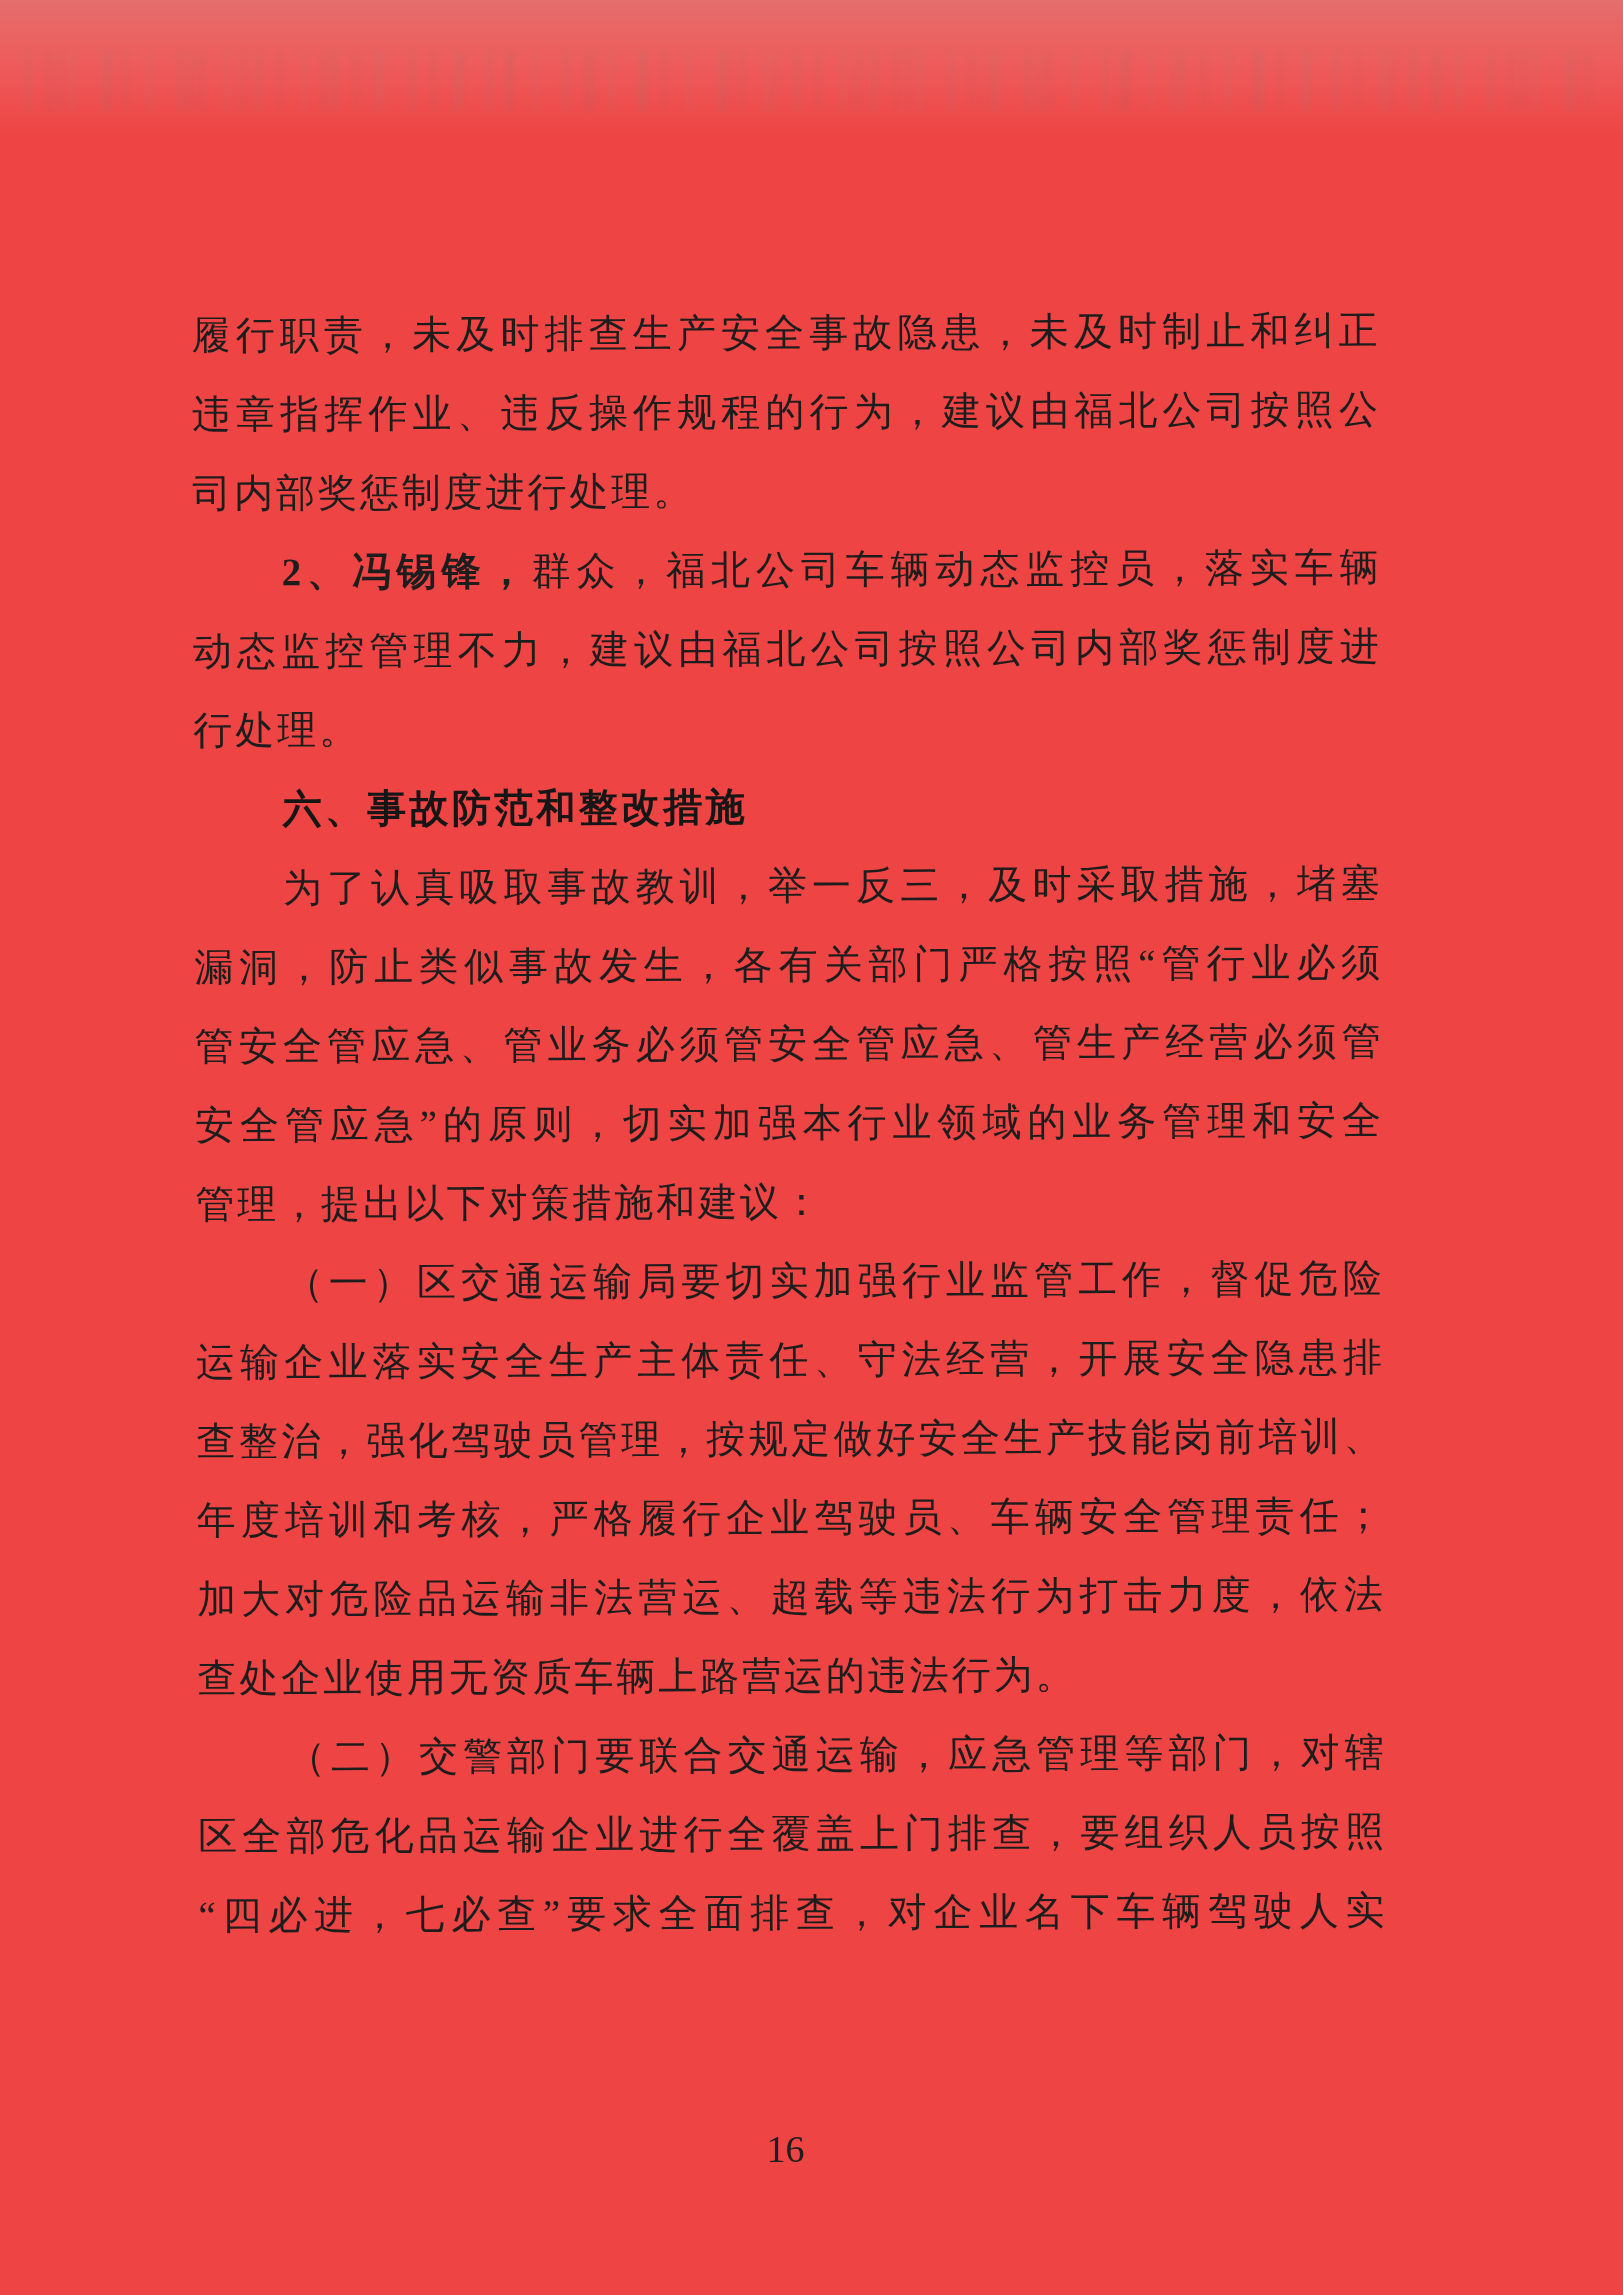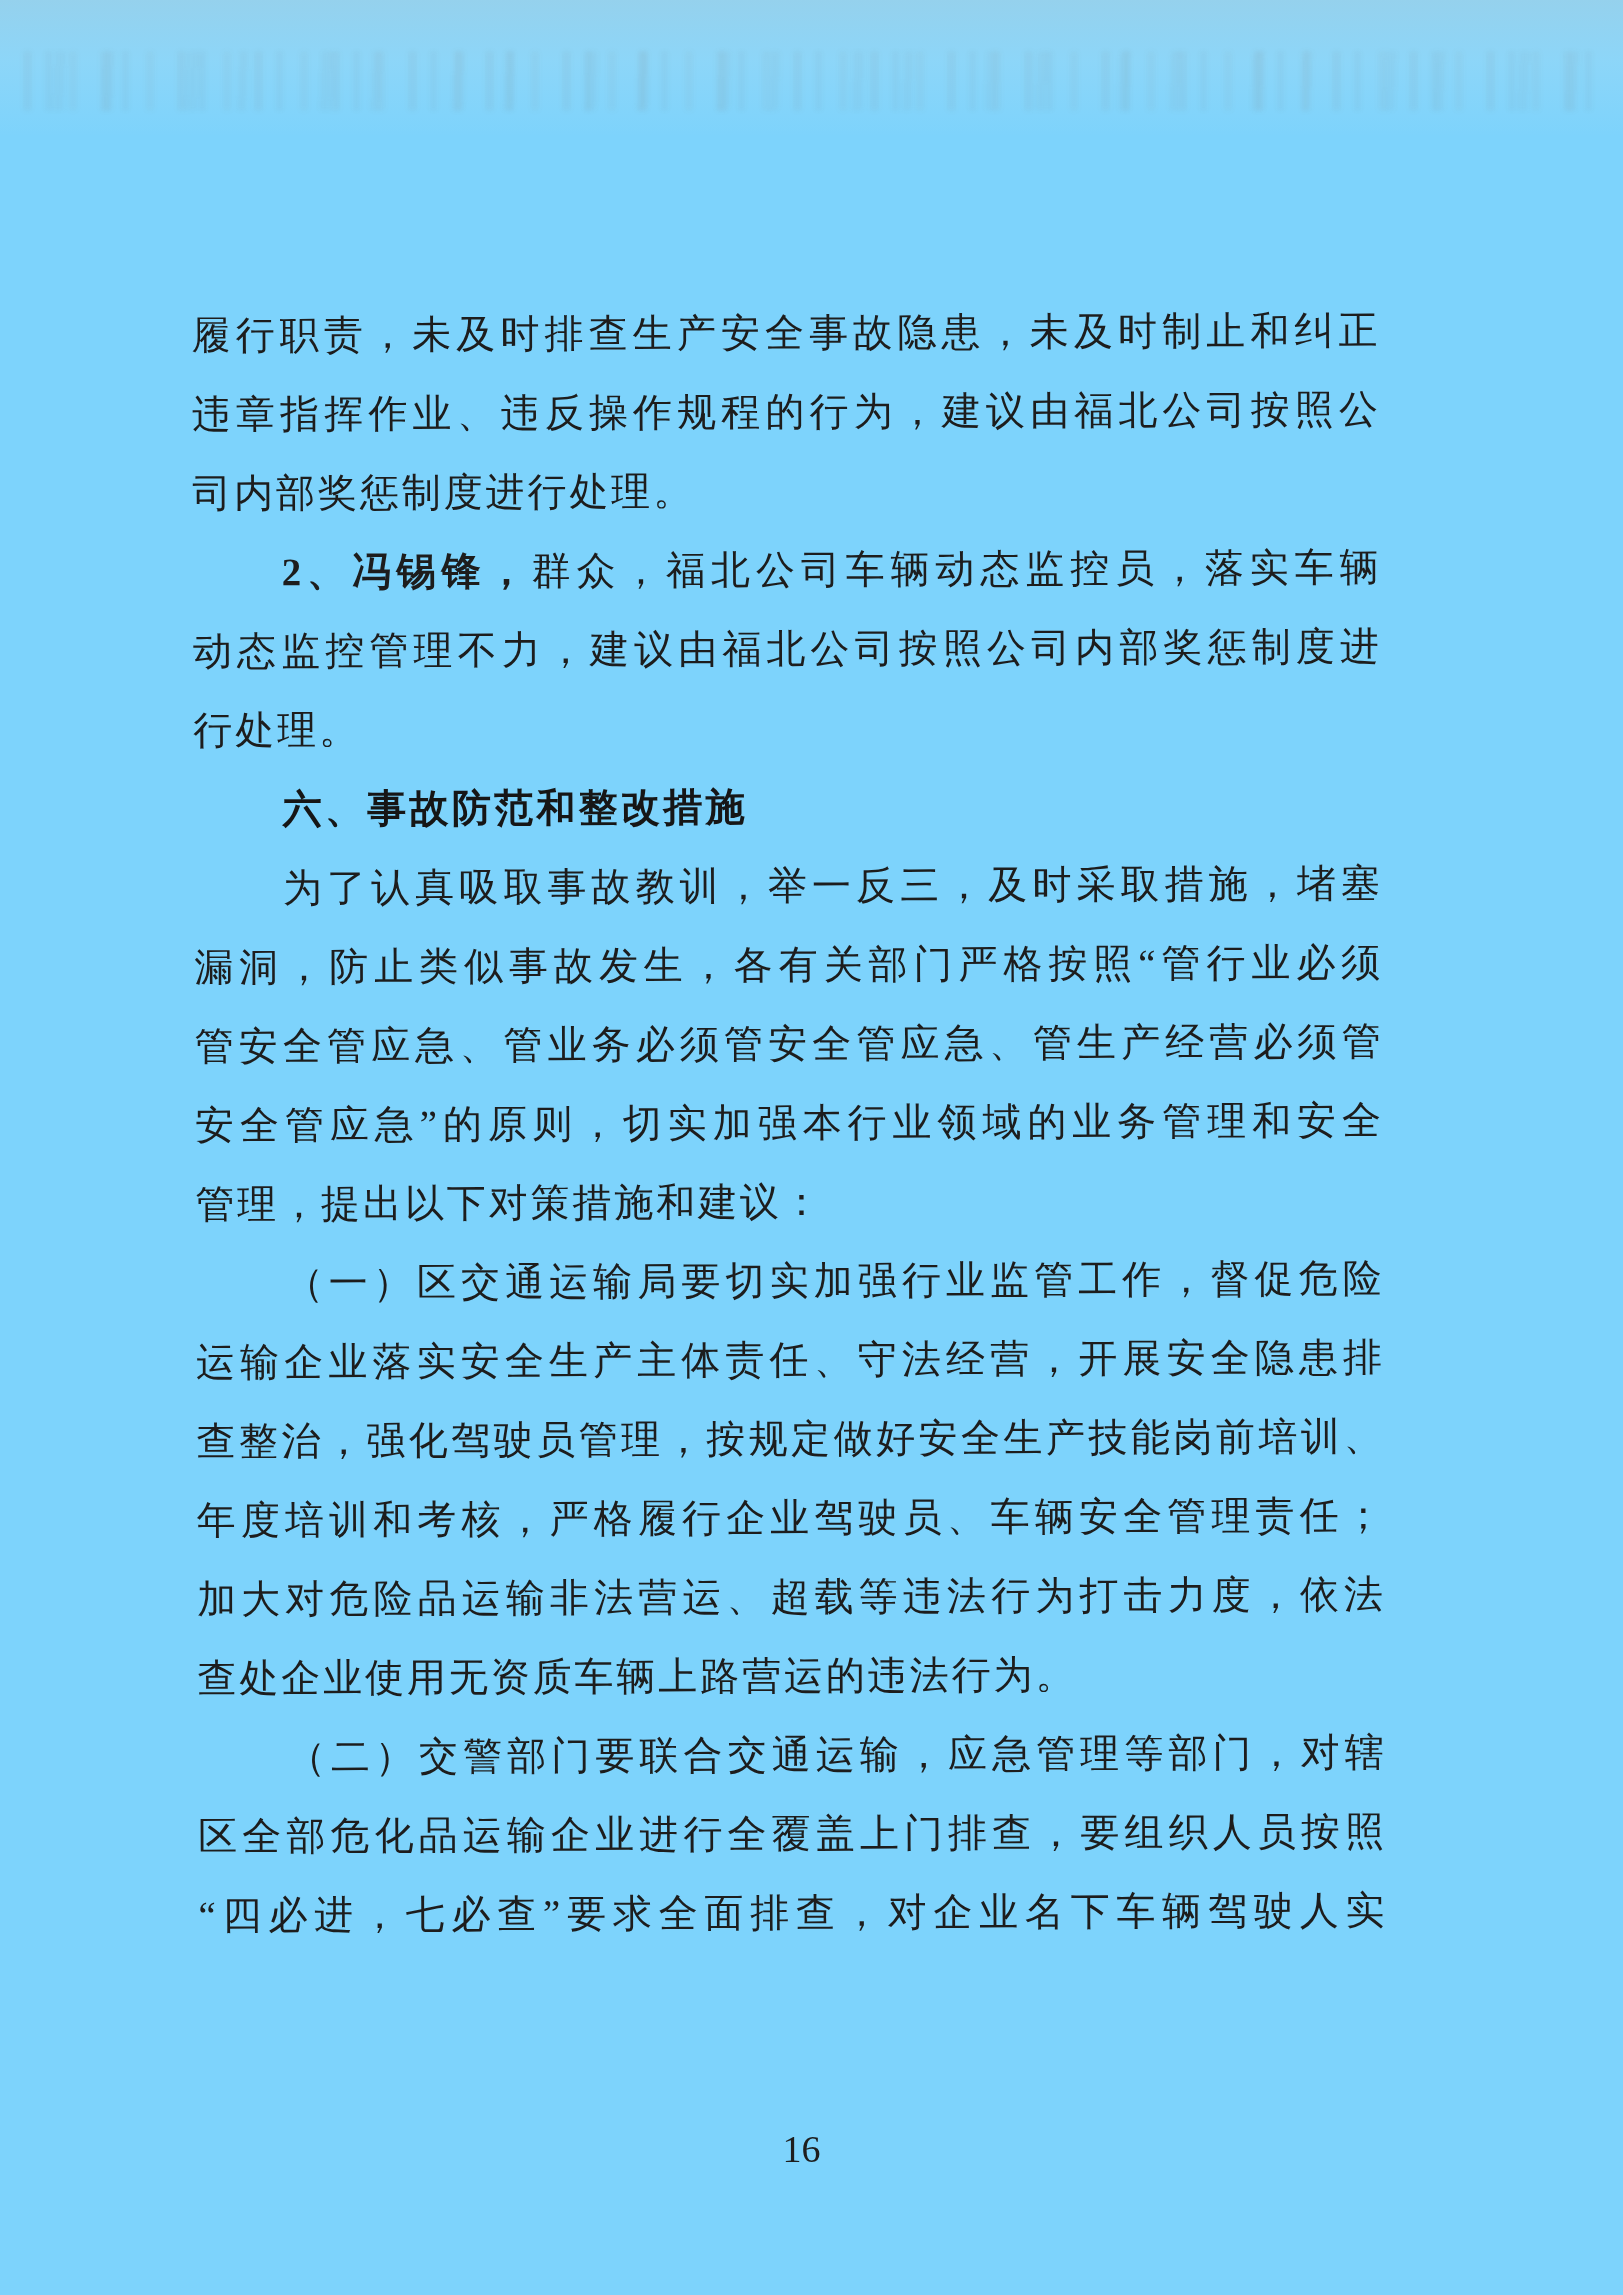--- a/index.html
+++ b/index.html
@@ -5,21 +5,21 @@
   * { margin: 0; padding: 0; box-sizing: border-box; }
   html, body { width: 1623px; height: 2295px; }
   body {
     background: #f4f4f2;
     font-family: "Liberation Serif", "DejaVu Serif", serif;
   }
   .page {
     position: relative;
     width: 1623px;
     height: 2295px;
-    background: #7dd3fc;
+    background: #ef4444;
     overflow: hidden;
   }
   
   .scan-shade {
     position: absolute;
     top: 0; left: 0; right: 0;
     height: 137px;
     background: linear-gradient(180deg, rgba(205,205,202,0.30) 0%, rgba(230,230,228,0.15) 45%, rgba(255,255,255,0) 100%);
     pointer-events: none;
   }
@@ -66,21 +66,21 @@
   .line.indent { padding-left: 89px; }
   .line .bold { font-weight: bold; }
   .line.heading {
     font-weight: bold;
     font-family: "Liberation Sans", "DejaVu Sans", sans-serif;
     letter-spacing: 3.3px;
     color: #161616;
   }
   .page-number {
     position: absolute;
-    left: 16px;
+    left: 0;
     width: 1571px;
     top: 2123px;
     height: 52px;
     line-height: 52px;
     text-align: center;
     font-size: 38px;
     color: #1e1e1e;
   }
 </style>
 </head>

